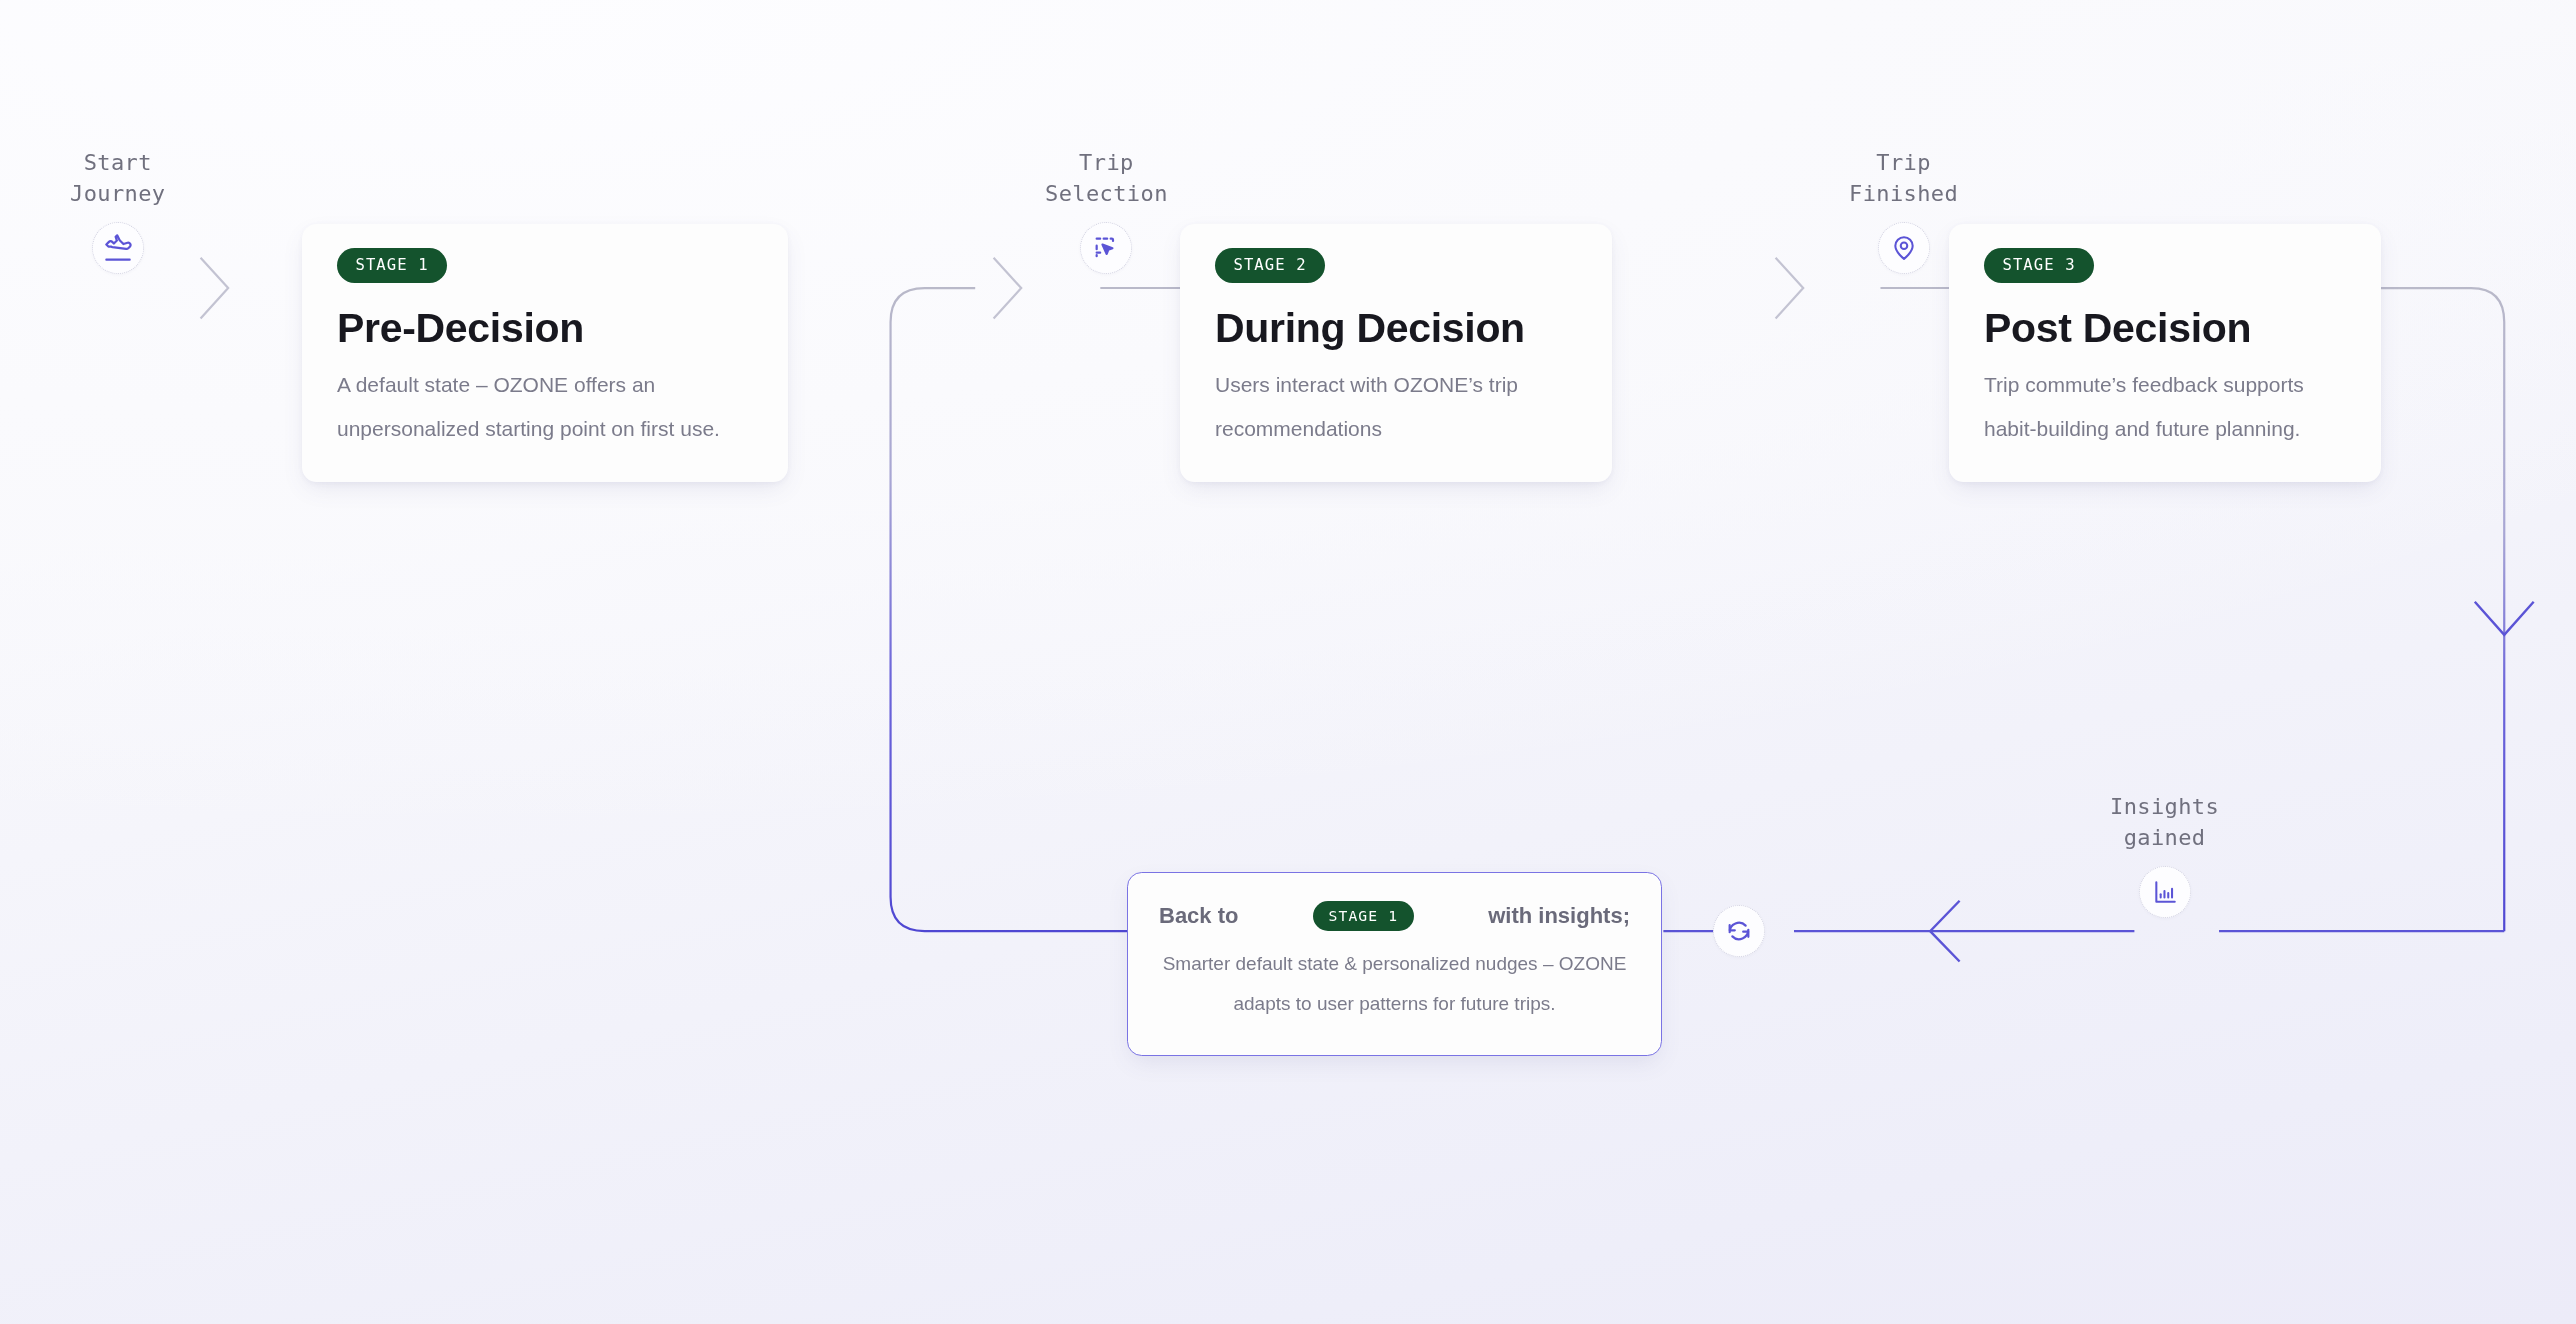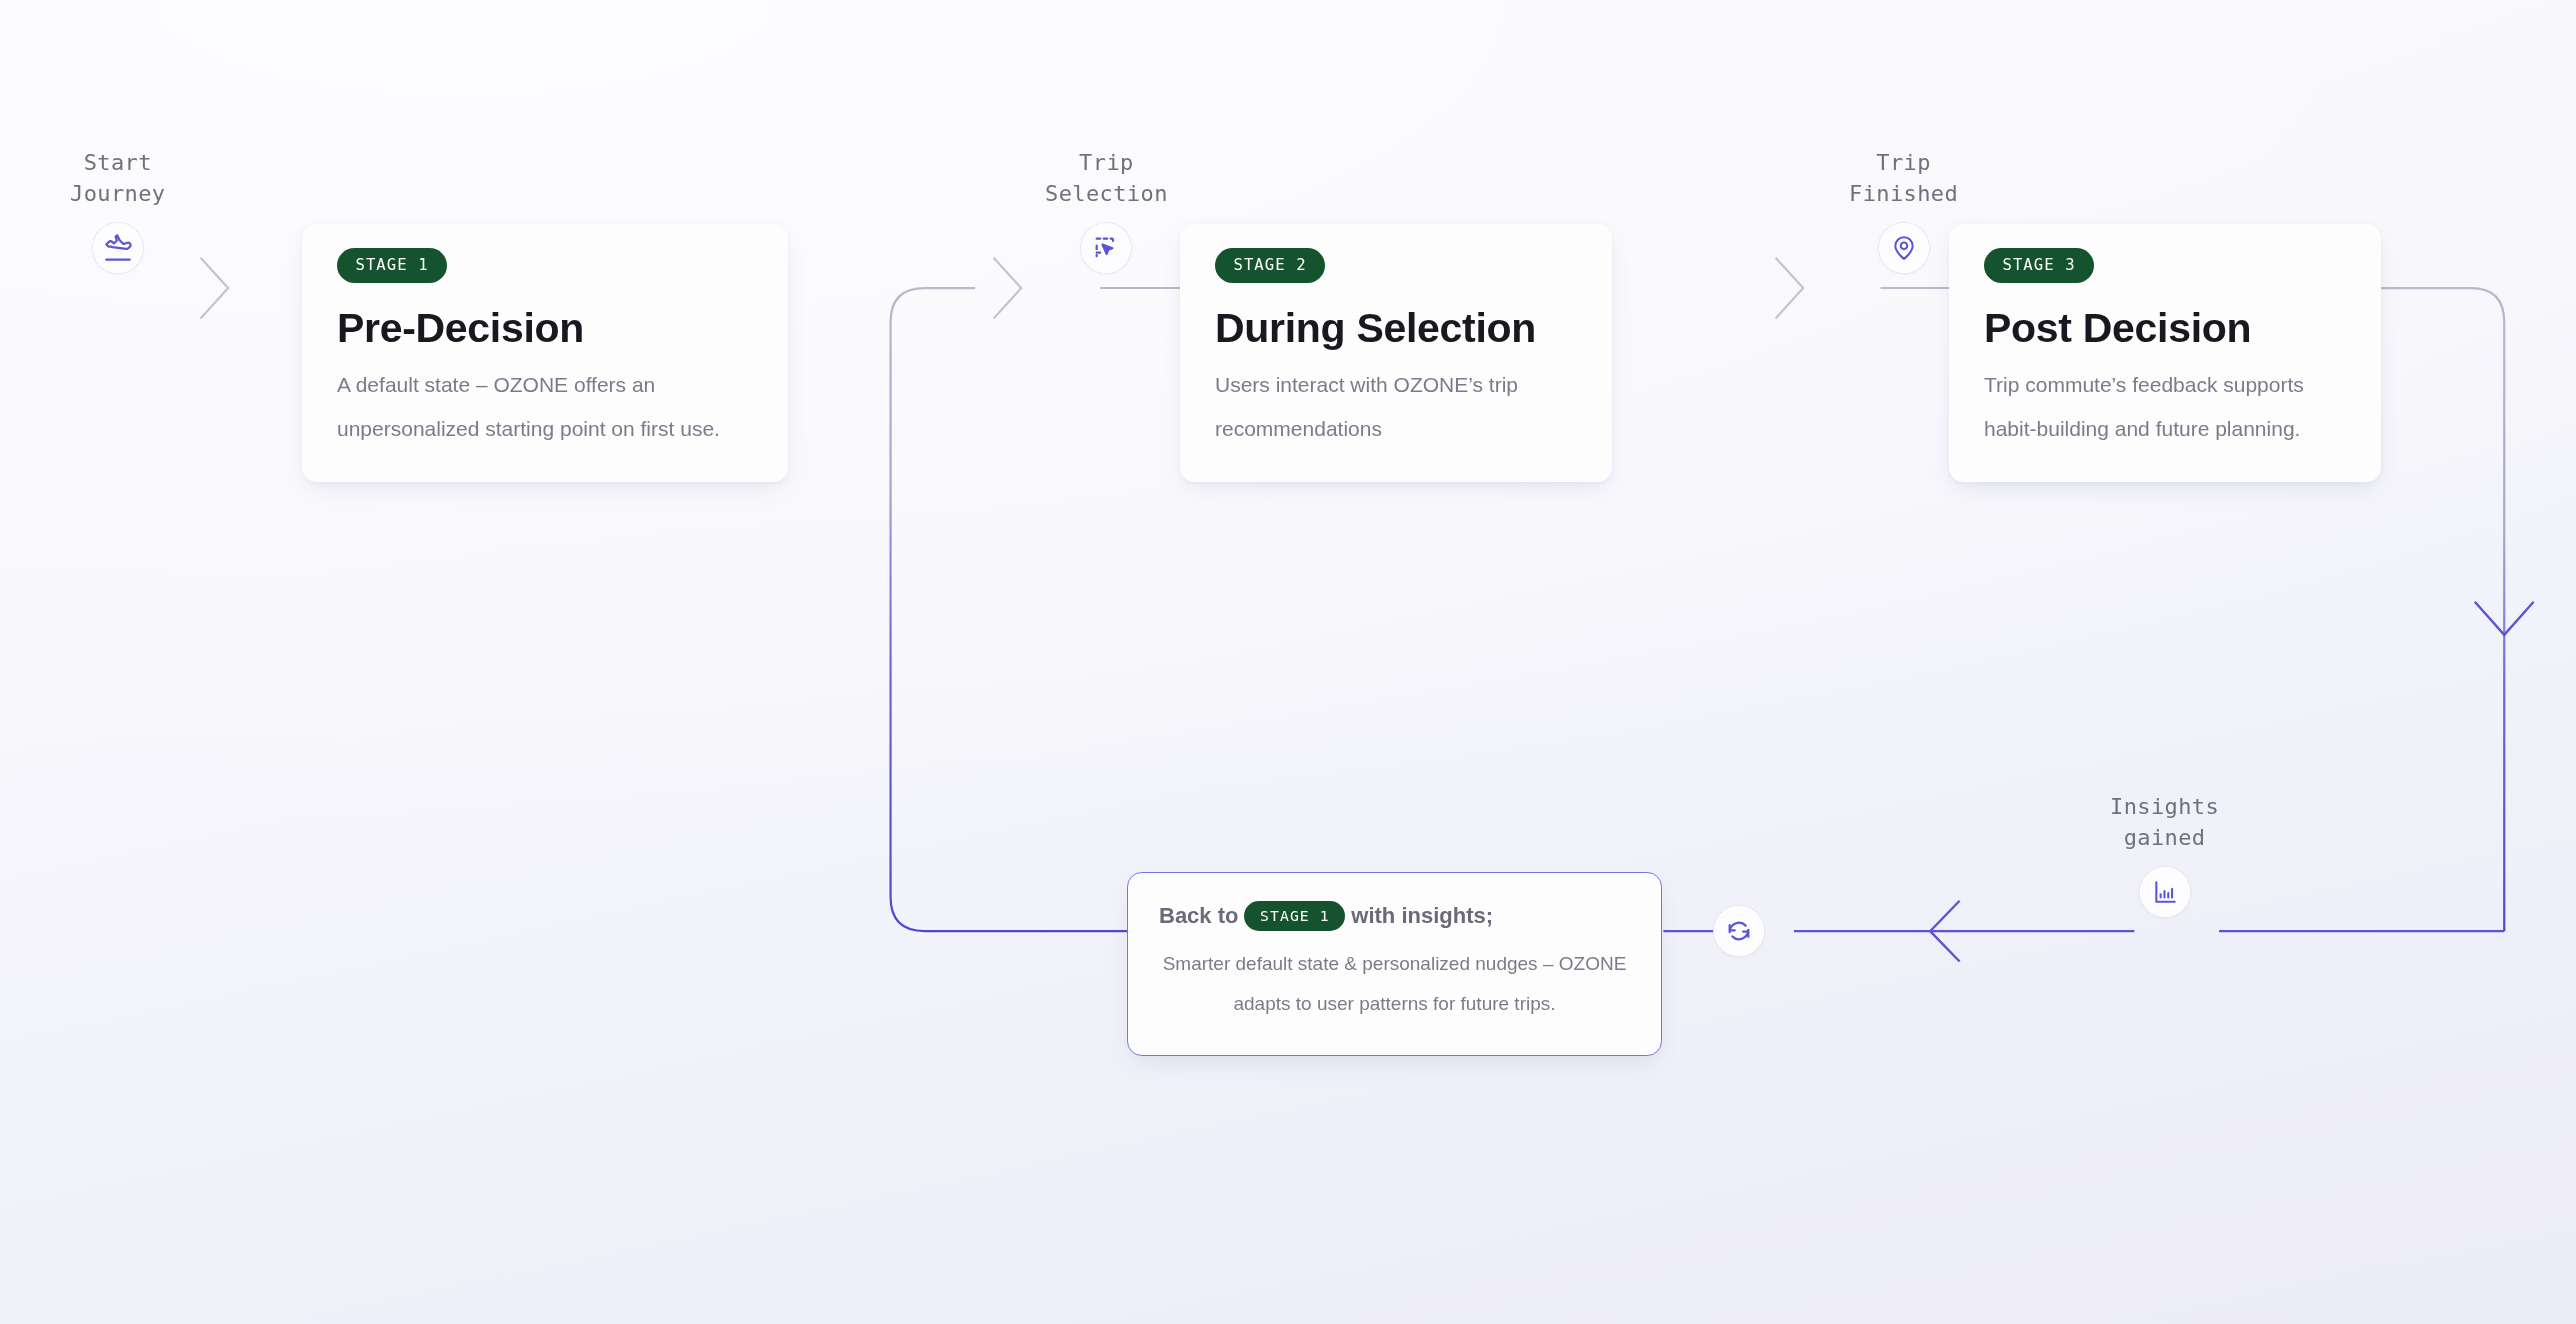--- a/index.html
+++ b/index.html
@@ -111,21 +111,21 @@
     background: #fdfdfd;
     border: 1.8px solid #7a73e4;
     border-radius: 14.7px;
     box-shadow: 0 9.2px 24px -5.5px rgba(86,86,140,0.13);
     padding: 28px 31px 31px 31px;
     text-align: center;
   }
   .loop-head {
     display: flex;
     align-items: center;
-    justify-content: flex-start;
+    justify-content: space-between;
     gap: 6px;
     white-space: nowrap;
   }
   .loop-head-text {
     font-size: 22px;
     font-weight: 700;
     color: #6a6a7a;
   }
   .loop-head .badge {
     font-size: 14.7px;
@@ -259,21 +259,21 @@
   </div>
 
   <div class="card" style="left: 302px; top: 224px; width: 486px;">
     <span class="badge">STAGE  1</span>
     <div class="card-title">Pre-Decision</div>
     <div class="card-desc">A default state – OZONE offers an unpersonalized starting point on first use.</div>
   </div>
 
   <div class="card" style="left: 1180px; top: 224px; width: 432px;">
     <span class="badge">STAGE  2</span>
-    <div class="card-title">During Selection</div>
+    <div class="card-title">During Decision</div>
     <div class="card-desc">Users interact with OZONE’s trip recommendations</div>
   </div>
 
   <div class="card" style="left: 1949px; top: 224px; width: 432px;">
     <span class="badge">STAGE  3</span>
     <div class="card-title">Post Decision</div>
     <div class="card-desc">Trip commute’s feedback supports habit-building and future planning.</div>
   </div>
 
   <div class="loop-card" style="left: 1127px; top: 872px; width: 535px;">

